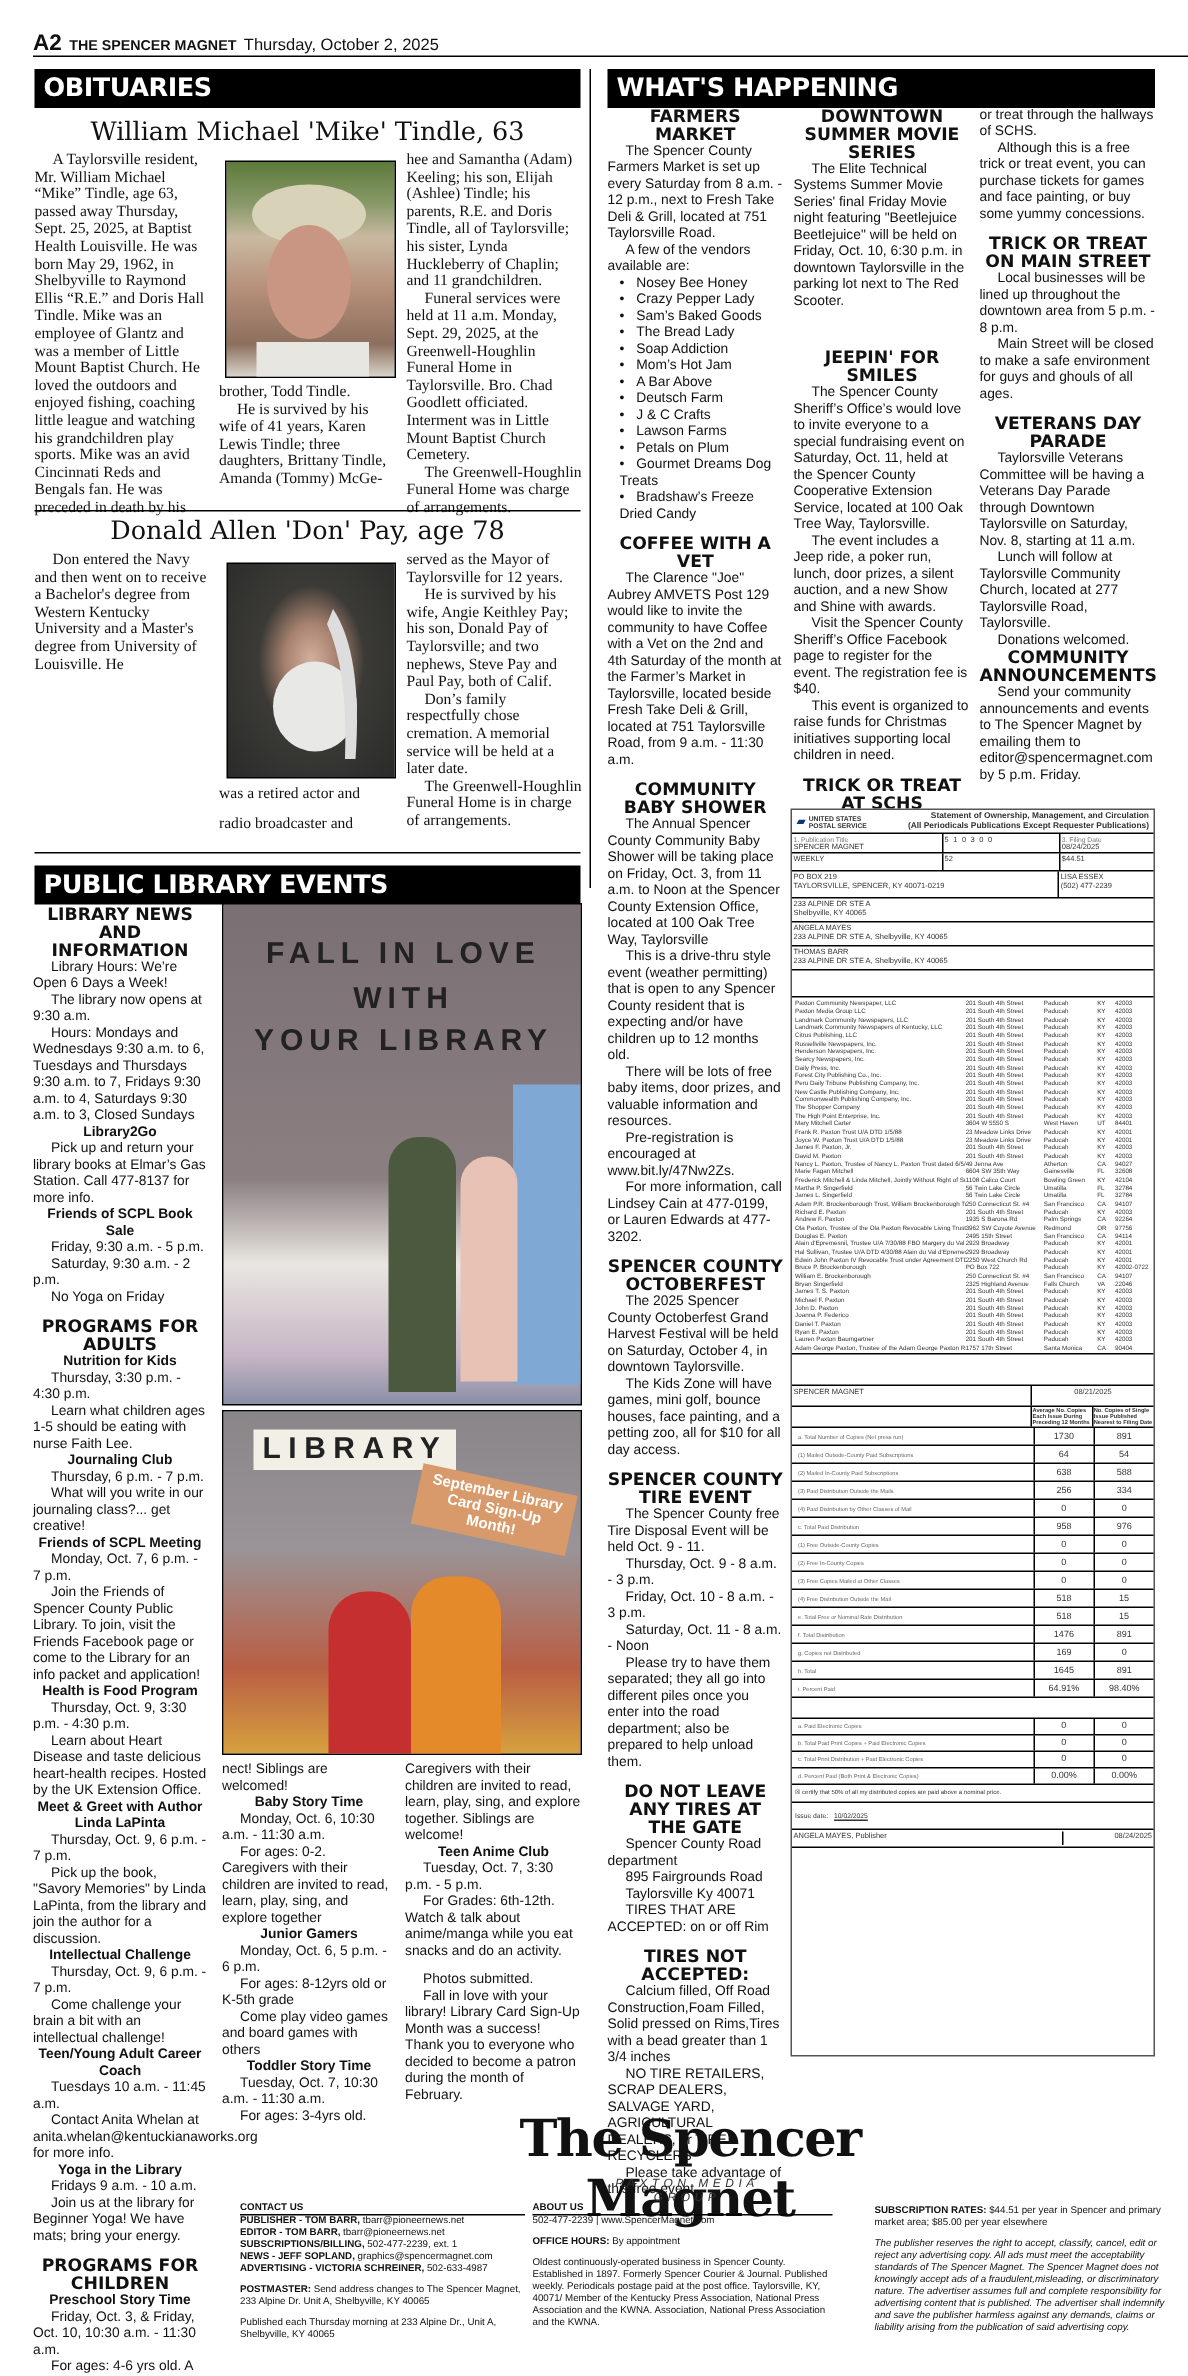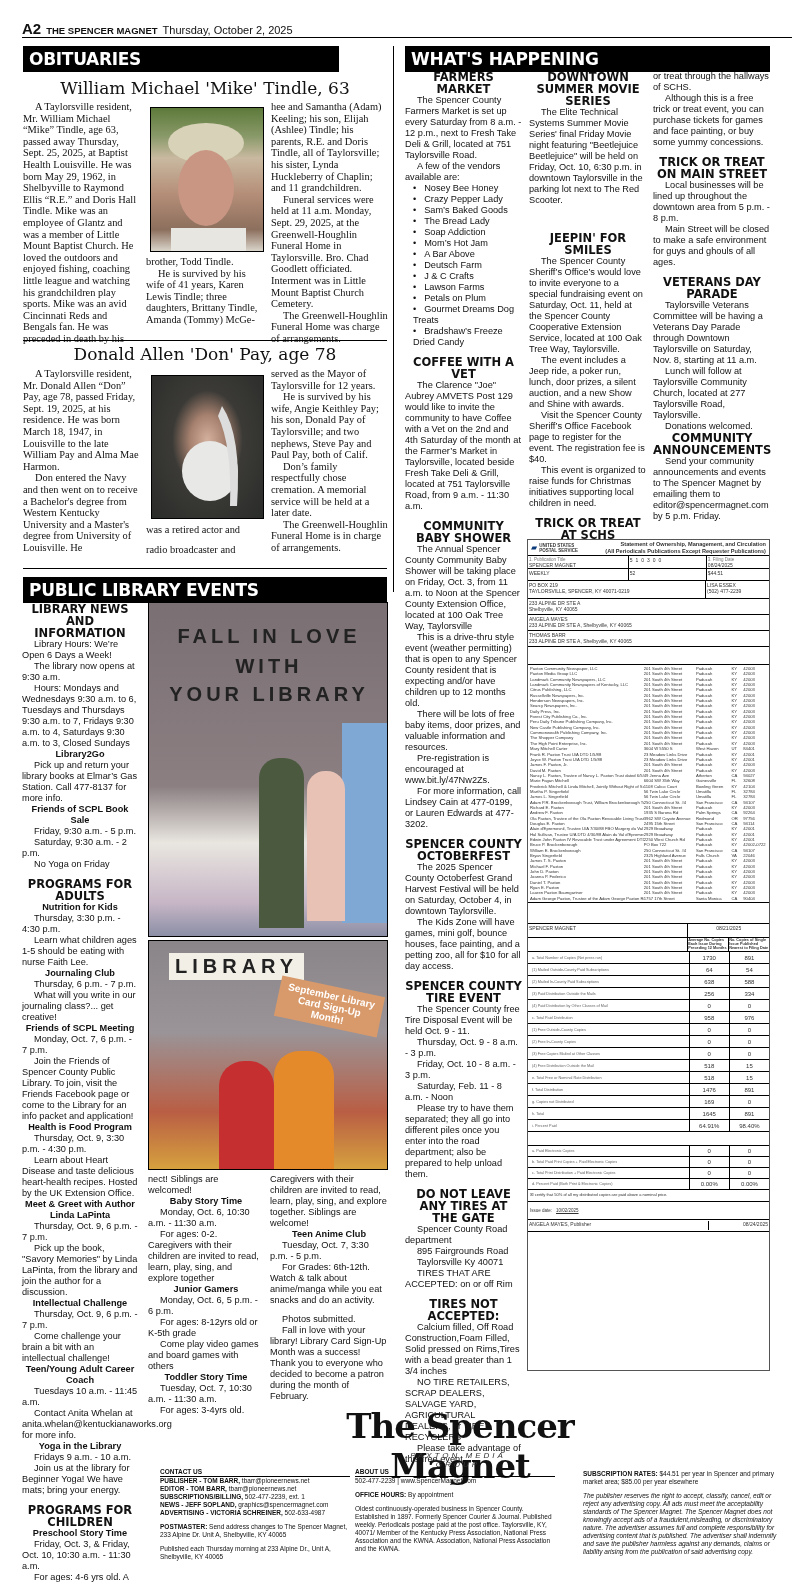--- a/index.html
+++ b/index.html
@@ -32,21 +32,21 @@
 </head>
 <body>
 
 <div class="abs folio">
  <span class="pg">A2</span>
  <span class="pub">THE SPENCER MAGNET</span>
  <span>Thursday, October 2, 2025</span>
 </div>
 <div class="abs folio-rule"></div>
 
-<div class="abs banner" style="left:23px;top:46px;width:316px">OBITUARIES</div>
+<div class="abs banner" style="left:23px;top:46px;width:364px">OBITUARIES</div>
 <div class="abs vr" style="left:393px;top:46px;height:546px"></div>
 
 <div class="abs obit-title" style="left:23px;top:78px;width:364px">William Michael 'Mike' Tindle, 63</div>
 <div class="abs serif" style="left:23px;top:101px;width:116px">
  <p class="p">A Taylorsville resident, Mr. William Michael “Mike” Tindle, age 63, passed away Thursday, Sept. 25, 2025, at Baptist Health Louisville. He was born May 29, 1962, in Shelbyville to Raymond Ellis “R.E.” and Doris Hall Tindle. Mike was an employee of Glantz and was a member of Little Mount Baptist Church. He loved the outdoors and enjoyed fishing, coaching little league and watching his grandchildren play sports. Mike was an avid Cincinnati Reds and Bengals fan. He was preceded in death by his</p>
 </div>
 <div class="abs photo" style="left:150px;top:107px;width:114px;height:145px;background:linear-gradient(180deg,#5d7a3a 0%,#8a9a6a 20%,#c9b9a0 35%,#b58e78 60%,#8c6f5d 85%,#d9d4ca 100%)">
  <svg width="114" height="145" viewBox="0 0 114 145">
       <ellipse cx="55" cy="35" rx="38" ry="20" fill="#d8d2b8"></ellipse>
       <ellipse cx="55" cy="80" rx="28" ry="38" fill="#c99684"></ellipse>
@@ -59,21 +59,20 @@
 </div>
 <div class="abs serif" style="left:271px;top:101px;width:117px">
  <p>hee and Samantha (Adam) Keeling; his son, Elijah (Ashlee) Tindle; his parents, R.E. and Doris Tindle, all of Taylorsville; his sister, Lynda Huckleberry of Chaplin; and 11 grandchildren.</p>
  <p class="p">Funeral services were held at 11 a.m. Monday, Sept. 29, 2025, at the Greenwell-Houghlin Funeral Home in Taylorsville. Bro. Chad Goodlett officiated. Interment was in Little Mount Baptist Church Cemetery.</p>
  <p class="p">The Greenwell-Houghlin Funeral Home was charge of arrangements.</p>
 </div>
 <div class="abs rule" style="left:23px;top:340px;width:364px"></div>
 
 <div class="abs obit-title" style="left:23px;top:344px;width:364px">Donald Allen 'Don' Pay, age 78</div>
 <div class="abs serif" style="left:23px;top:368px;width:116px">
- <p class="p">A Taylorsville resident, Mr. Donald Allen “Don” Pay, age 78, passed Friday, Sept. 19, 2025, at his residence. He was born March 18, 1947, in Louisville to the late William Pay and Alma Mae Harmon.</p>
  <p class="p">Don entered the Navy and then went on to receive a Bachelor's degree from Western Kentucky University and a Master's degree from University of Louisville. He</p>
 </div>
 <div class="abs photo" style="left:151px;top:375px;width:113px;height:144px;background:radial-gradient(ellipse at 50% 45%,#d3b09d 0%,#a88270 22%,#3b3a36 45%,#2a2c2a 100%)">
  <svg width="113" height="144" viewBox="0 0 113 144">
       <ellipse cx="58" cy="95" rx="28" ry="30" fill="#e8e8e6"></ellipse>
       <path d="M70 30 Q90 60 85 130 L78 130 Q80 70 66 40Z" fill="#ddd"></path>
     </svg>
 </div>
 <div class="abs serif" style="left:146px;top:524px;width:118px">
  <p>was a retired actor and</p>
@@ -204,21 +203,21 @@
  <p class="p">For more information, call Lindsey Cain at 477-0199, or Lauren Edwards at 477-3202.</p>
  <div class="gap"></div>
  <div class="h">SPENCER COUNTY OCTOBERFEST</div>
  <p class="p">The 2025 Spencer County Octoberfest Grand Harvest Festival will be held on Saturday, October 4, in downtown Taylorsville.</p>
  <p class="p">The Kids Zone will have games, mini golf, bounce houses, face painting, and a petting zoo, all for $10 for all day access.</p>
  <div class="gap"></div>
  <div class="h">SPENCER COUNTY TIRE EVENT</div>
  <p class="p">The Spencer County free Tire Disposal Event will be held Oct. 9 - 11.</p>
  <p class="p">Thursday, Oct. 9 - 8 a.m. - 3 p.m.</p>
  <p class="p">Friday, Oct. 10 - 8 a.m. - 3 p.m.</p>
- <p class="p">Saturday, Feb. 11 - 8 a.m. - Noon</p>
+ <p class="p">Saturday, Oct. 11 - 8 a.m. - Noon</p>
  <p class="p">Please try to have them separated; they all go into different piles once you enter into the road department; also be prepared to help unload them.</p>
  <div class="gap"></div>
  <div class="h">DO NOT LEAVE ANY TIRES AT THE GATE</div>
  <p class="p">Spencer County Road department</p>
  <p class="p">895 Fairgrounds Road</p>
  <p class="p">Taylorsville Ky 40071</p>
  <p class="p">TIRES THAT ARE ACCEPTED: on or off Rim</p>
  <div class="gap"></div>
  <div class="h">TIRES NOT ACCEPTED:</div>
  <p class="p">Calcium filled, Off Road Construction,Foam Filled, Solid pressed on Rims,Tires with a bead greater than 1 3/4 inches</p>

